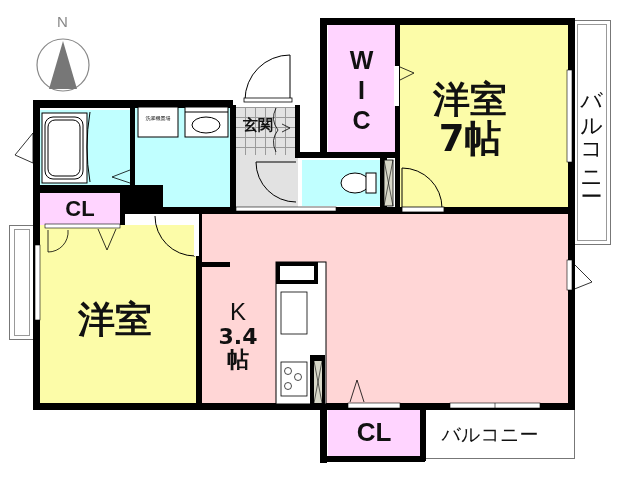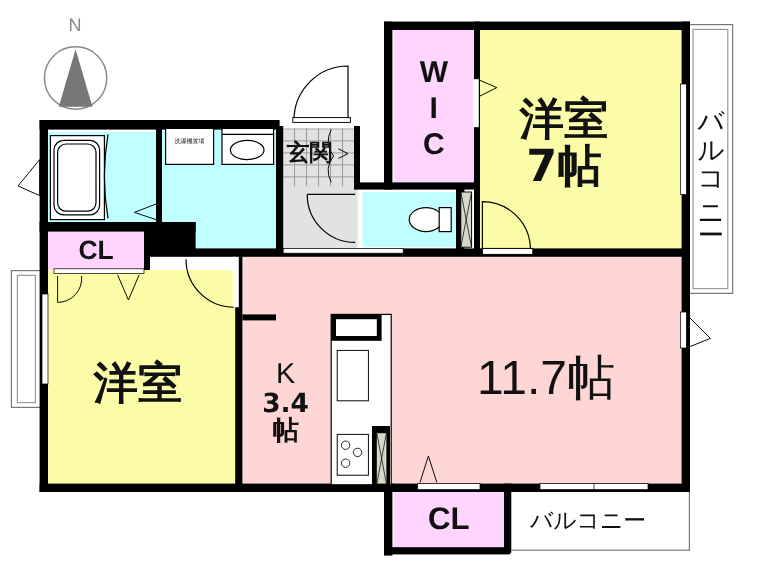--- a/index.html
+++ b/index.html
@@ -135,21 +135,21 @@
   <rect x="348" y="403" width="52" height="5" fill="#fff" stroke="#000" stroke-width="0.6"></rect>
   <polyline points="350,402 357,380 364,402" fill="none" stroke="#000" stroke-width="0.8"></polyline>
 
   <rect x="450" y="403" width="90" height="5" fill="#fff" stroke="#000" stroke-width="0.6"></rect>
   <line x1="495" y1="403" x2="495" y2="408" stroke="#000" stroke-width="0.6"></line>
 
   <rect x="236" y="207" width="100" height="4" fill="#fff" stroke="#000" stroke-width="0.6"></rect>
 </svg>
 
 <div class="room-label" style="left:138px;top:116px;width:40px;font-size:5px;font-weight:normal;">洗濯機置場</div>
-<div class="room-label" style="left:238px;top:118px;width:40px;font-size:19px;">玄関</div>
+<div class="room-label" style="left:238px;top:118px;width:40px;font-size:15px;">玄関</div>
 
 <div class="room-label" style="left:328px;top:35px;width:67px;height:110px;font-size:25px;font-family:'Liberation Sans',sans-serif;">
   <span>W</span>
   <span style="margin:4px 0;">I</span>
   <span>C</span>
 </div>
 
 <div class="room-label" style="left:410px;top:70px;width:120px;height:100px;font-size:37px;">
   <span>洋室</span>
   <span>7帖</span>
@@ -161,16 +161,15 @@
   <span>洋室</span>
 </div>
 
 <div class="room-label" style="left:208px;top:285px;width:60px;height:100px;font-size:22px;">
   <span style="font-family:'Liberation Sans',sans-serif;font-weight:normal;font-size:24px;">K</span>
   <span>3.4</span>
   <span>帖</span>
 </div>
 
 <div class="room-label" style="left:355px;top:265px;width:200px;height:100px;font-size:40px;font-weight:normal;font-family:'Liberation Sans',sans-serif;">
-  <span>11.7帖</span>
 </div>
 
 <div class="room-label" style="left:328px;top:409px;width:92px;height:47px;font-size:26px;font-family:'Liberation Sans',sans-serif;">CL</div>
 
 </body></html>

